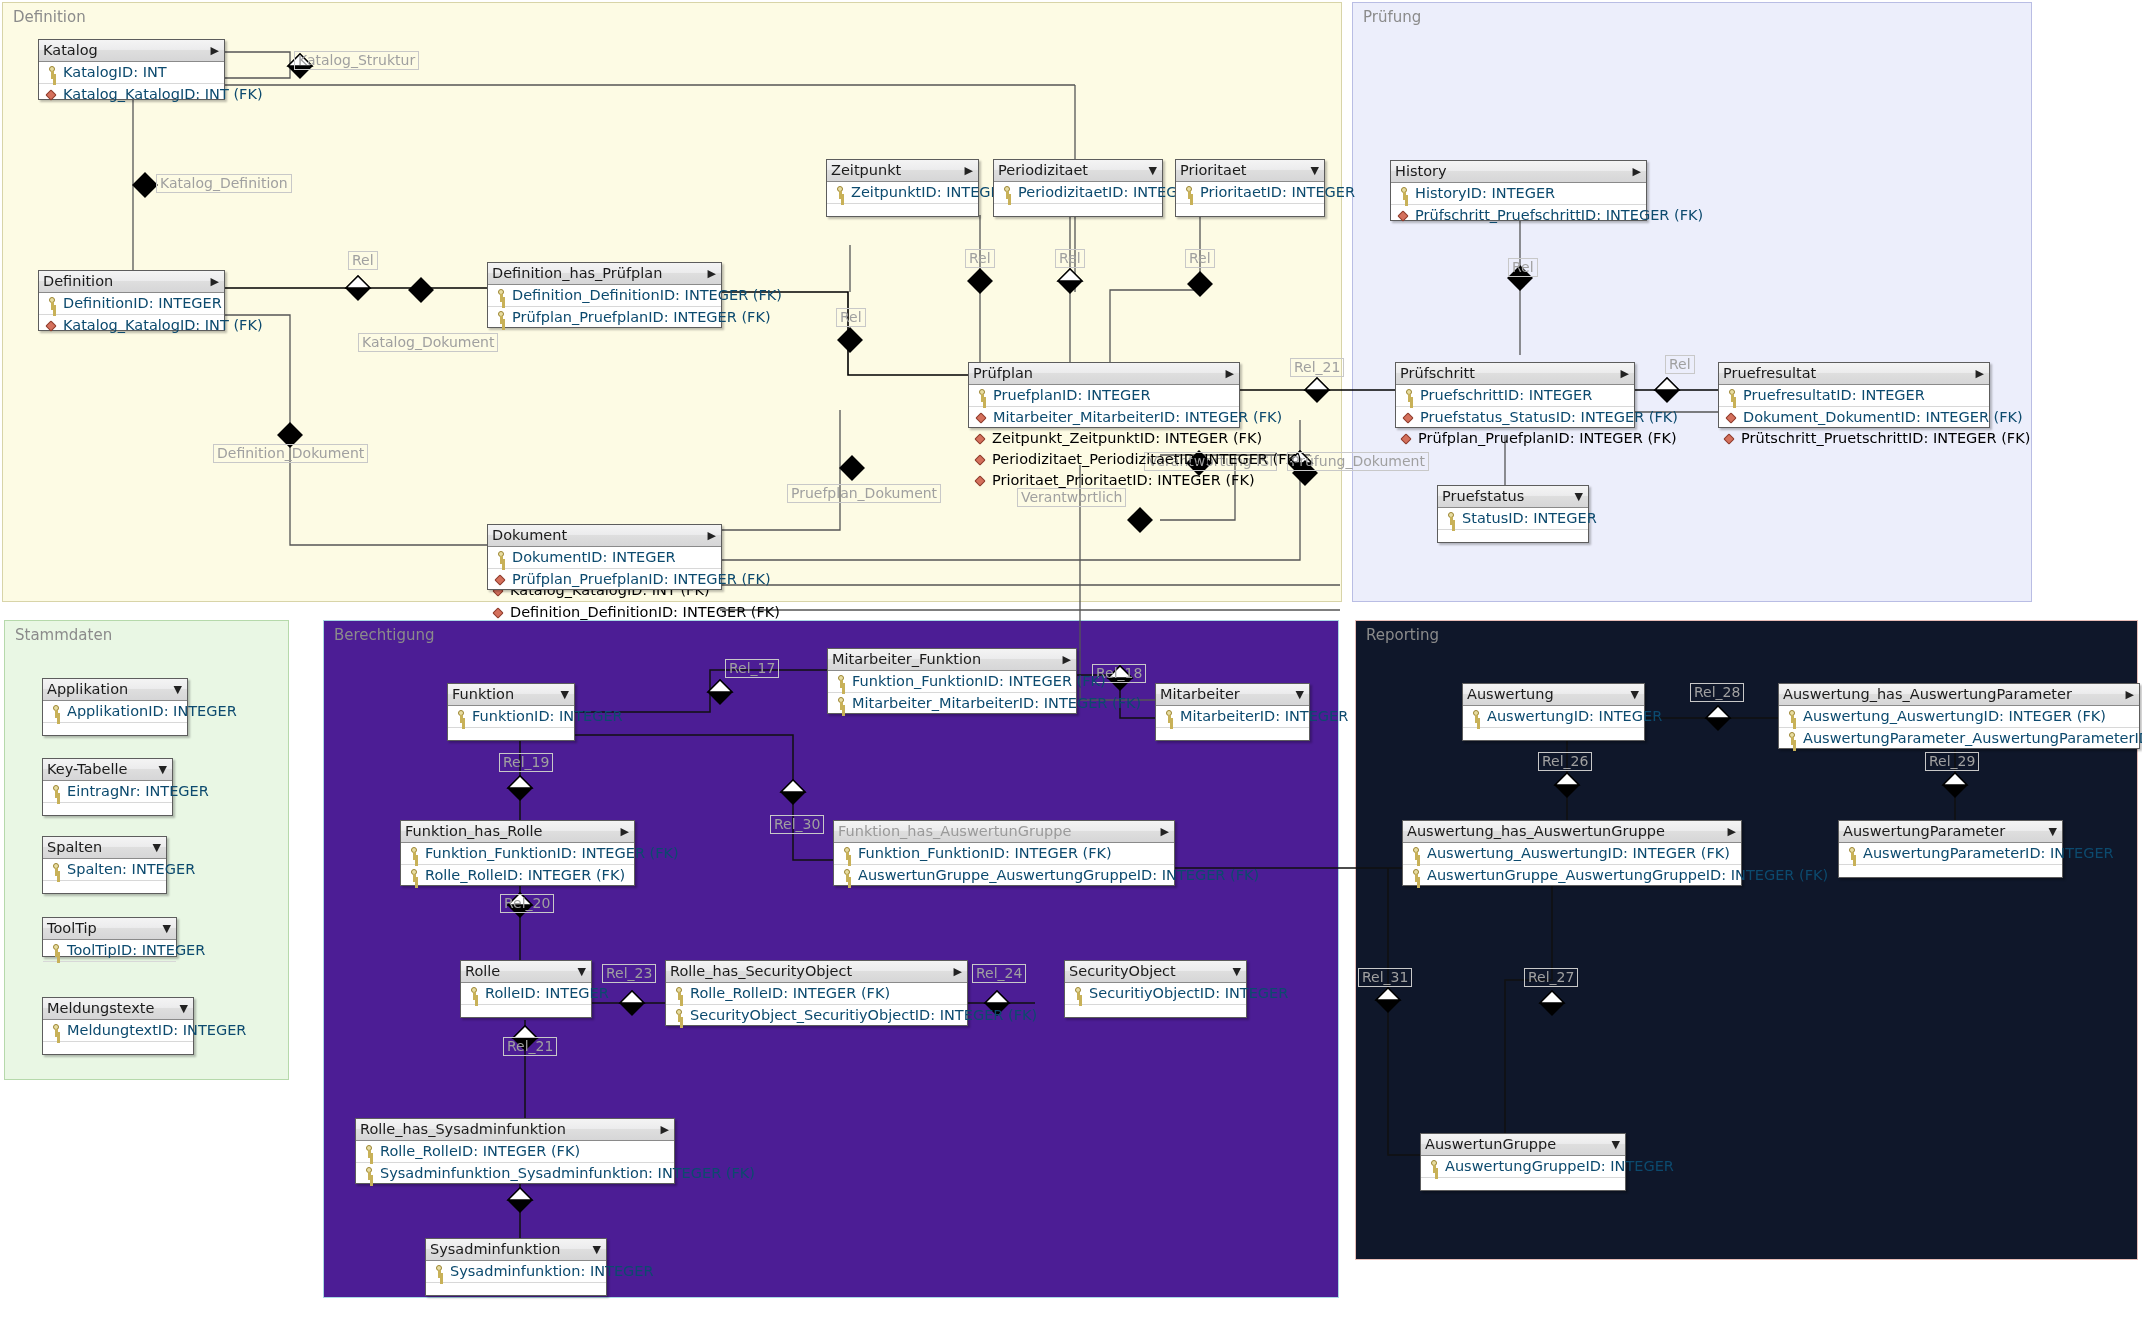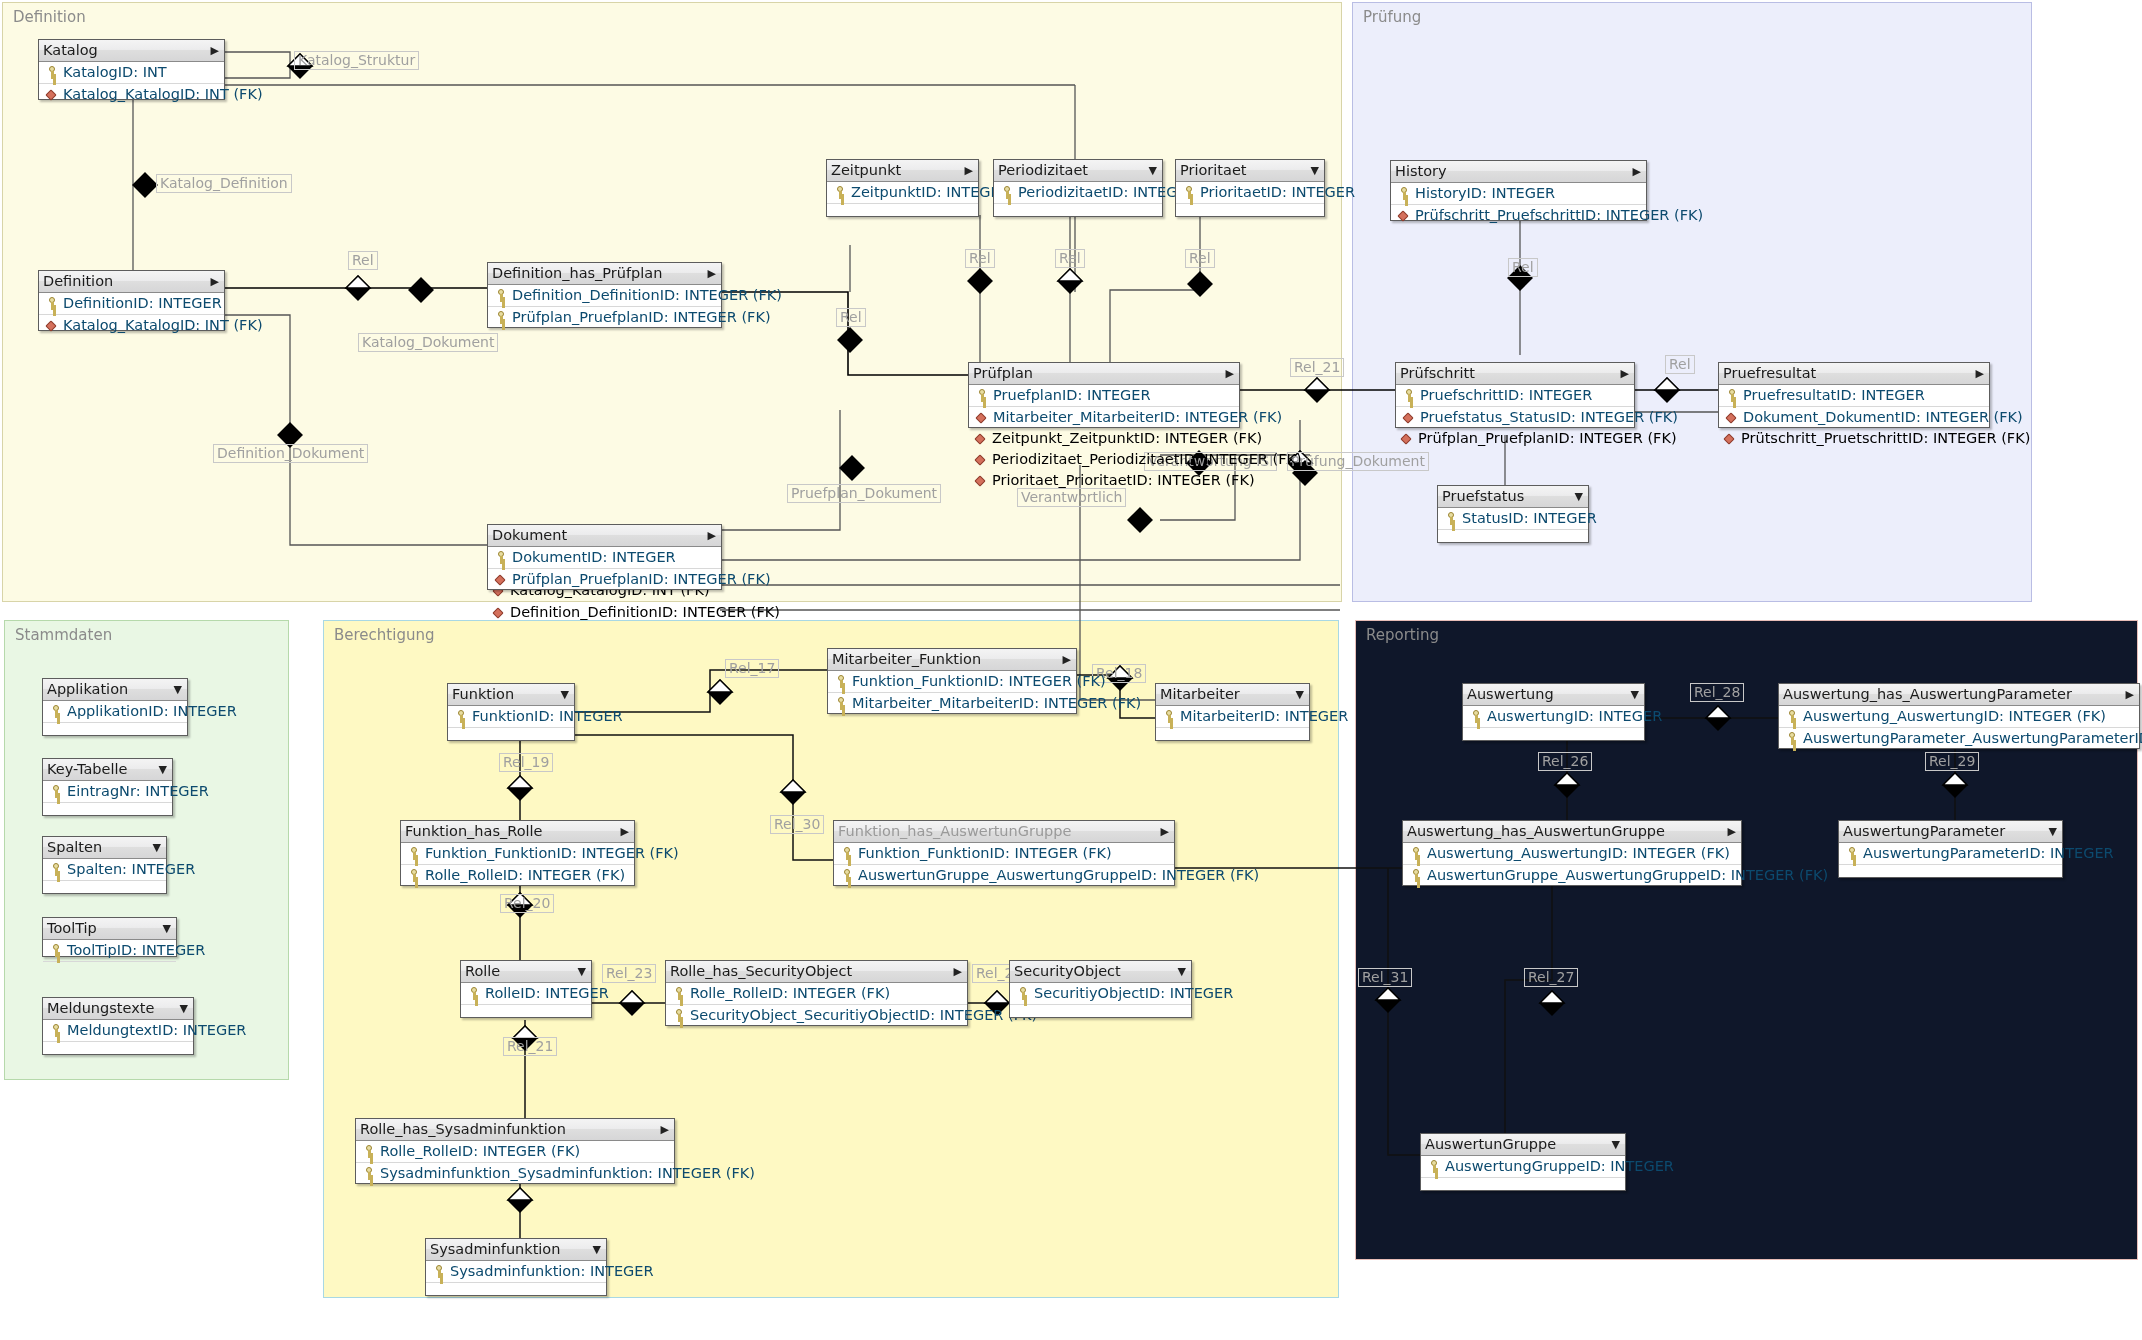--- a/index.html
+++ b/index.html
@@ -59,21 +59,21 @@
   </div>
 
   <div class="area" style="left:1352px;top:2px;width:680px;height:600px;background:#eceefb;border:1px solid #b9bde4;">
     <div class="area-title">Prüfung</div>
   </div>
 
   <div class="area" style="left:4px;top:620px;width:285px;height:460px;background:#e9f7e4;border:1px solid #b6d9ab;">
     <div class="area-title">Stammdaten</div>
   </div>
 
-  <div class="area" style="left:323px;top:620px;width:1016px;height:678px;background:#fef9c3;border:1px solid #a8d8e4;">
+  <div class="area" style="left:323px;top:620px;width:1016px;height:678px;background:#4c1d95;border:1px solid #a8d8e4;">
     <div class="area-title">Berechtigung</div>
   </div>
 
   <div class="area" style="left:1355px;top:620px;width:783px;height:640px;background:#0f172a;border:1px solid #e7bdb7;">
     <div class="area-title">Reporting</div>
   </div>
 
   <svg id="wires" viewBox="0 0 2142 1340" xmlns="http://www.w3.org/2000/svg">
     <defs></defs>
     <g fill="none" stroke="#555" stroke-width="1.3">
@@ -527,21 +527,21 @@
     <div class="hdr">
       <span>Rolle_has_SecurityObject</span>
       <span class="caret">▶</span>
     </div>
     <div class="rows">
       <div class="row"><span class="gk"></span><span>Rolle_RolleID: INTEGER (FK)</span></div>
       <div class="row"><span class="gk"></span><span>SecurityObject_SecuritiyObjectID: INTEGER (FK)</span></div>
     </div>
   </div>
 
-  <div class="ent" style="left:1009px;top:960px;width:183px;height:58px;">
+  <div class="ent" style="left:1064px;top:960px;width:183px;height:58px;">
     <div class="hdr">
       <span>SecurityObject</span>
       <span class="caret">▼</span>
     </div>
     <div class="rows">
       <div class="row"><span class="gk"></span><span>SecuritiyObjectID: INTEGER</span></div>
       <div class="pad"></div>
     </div>
   </div>
 

